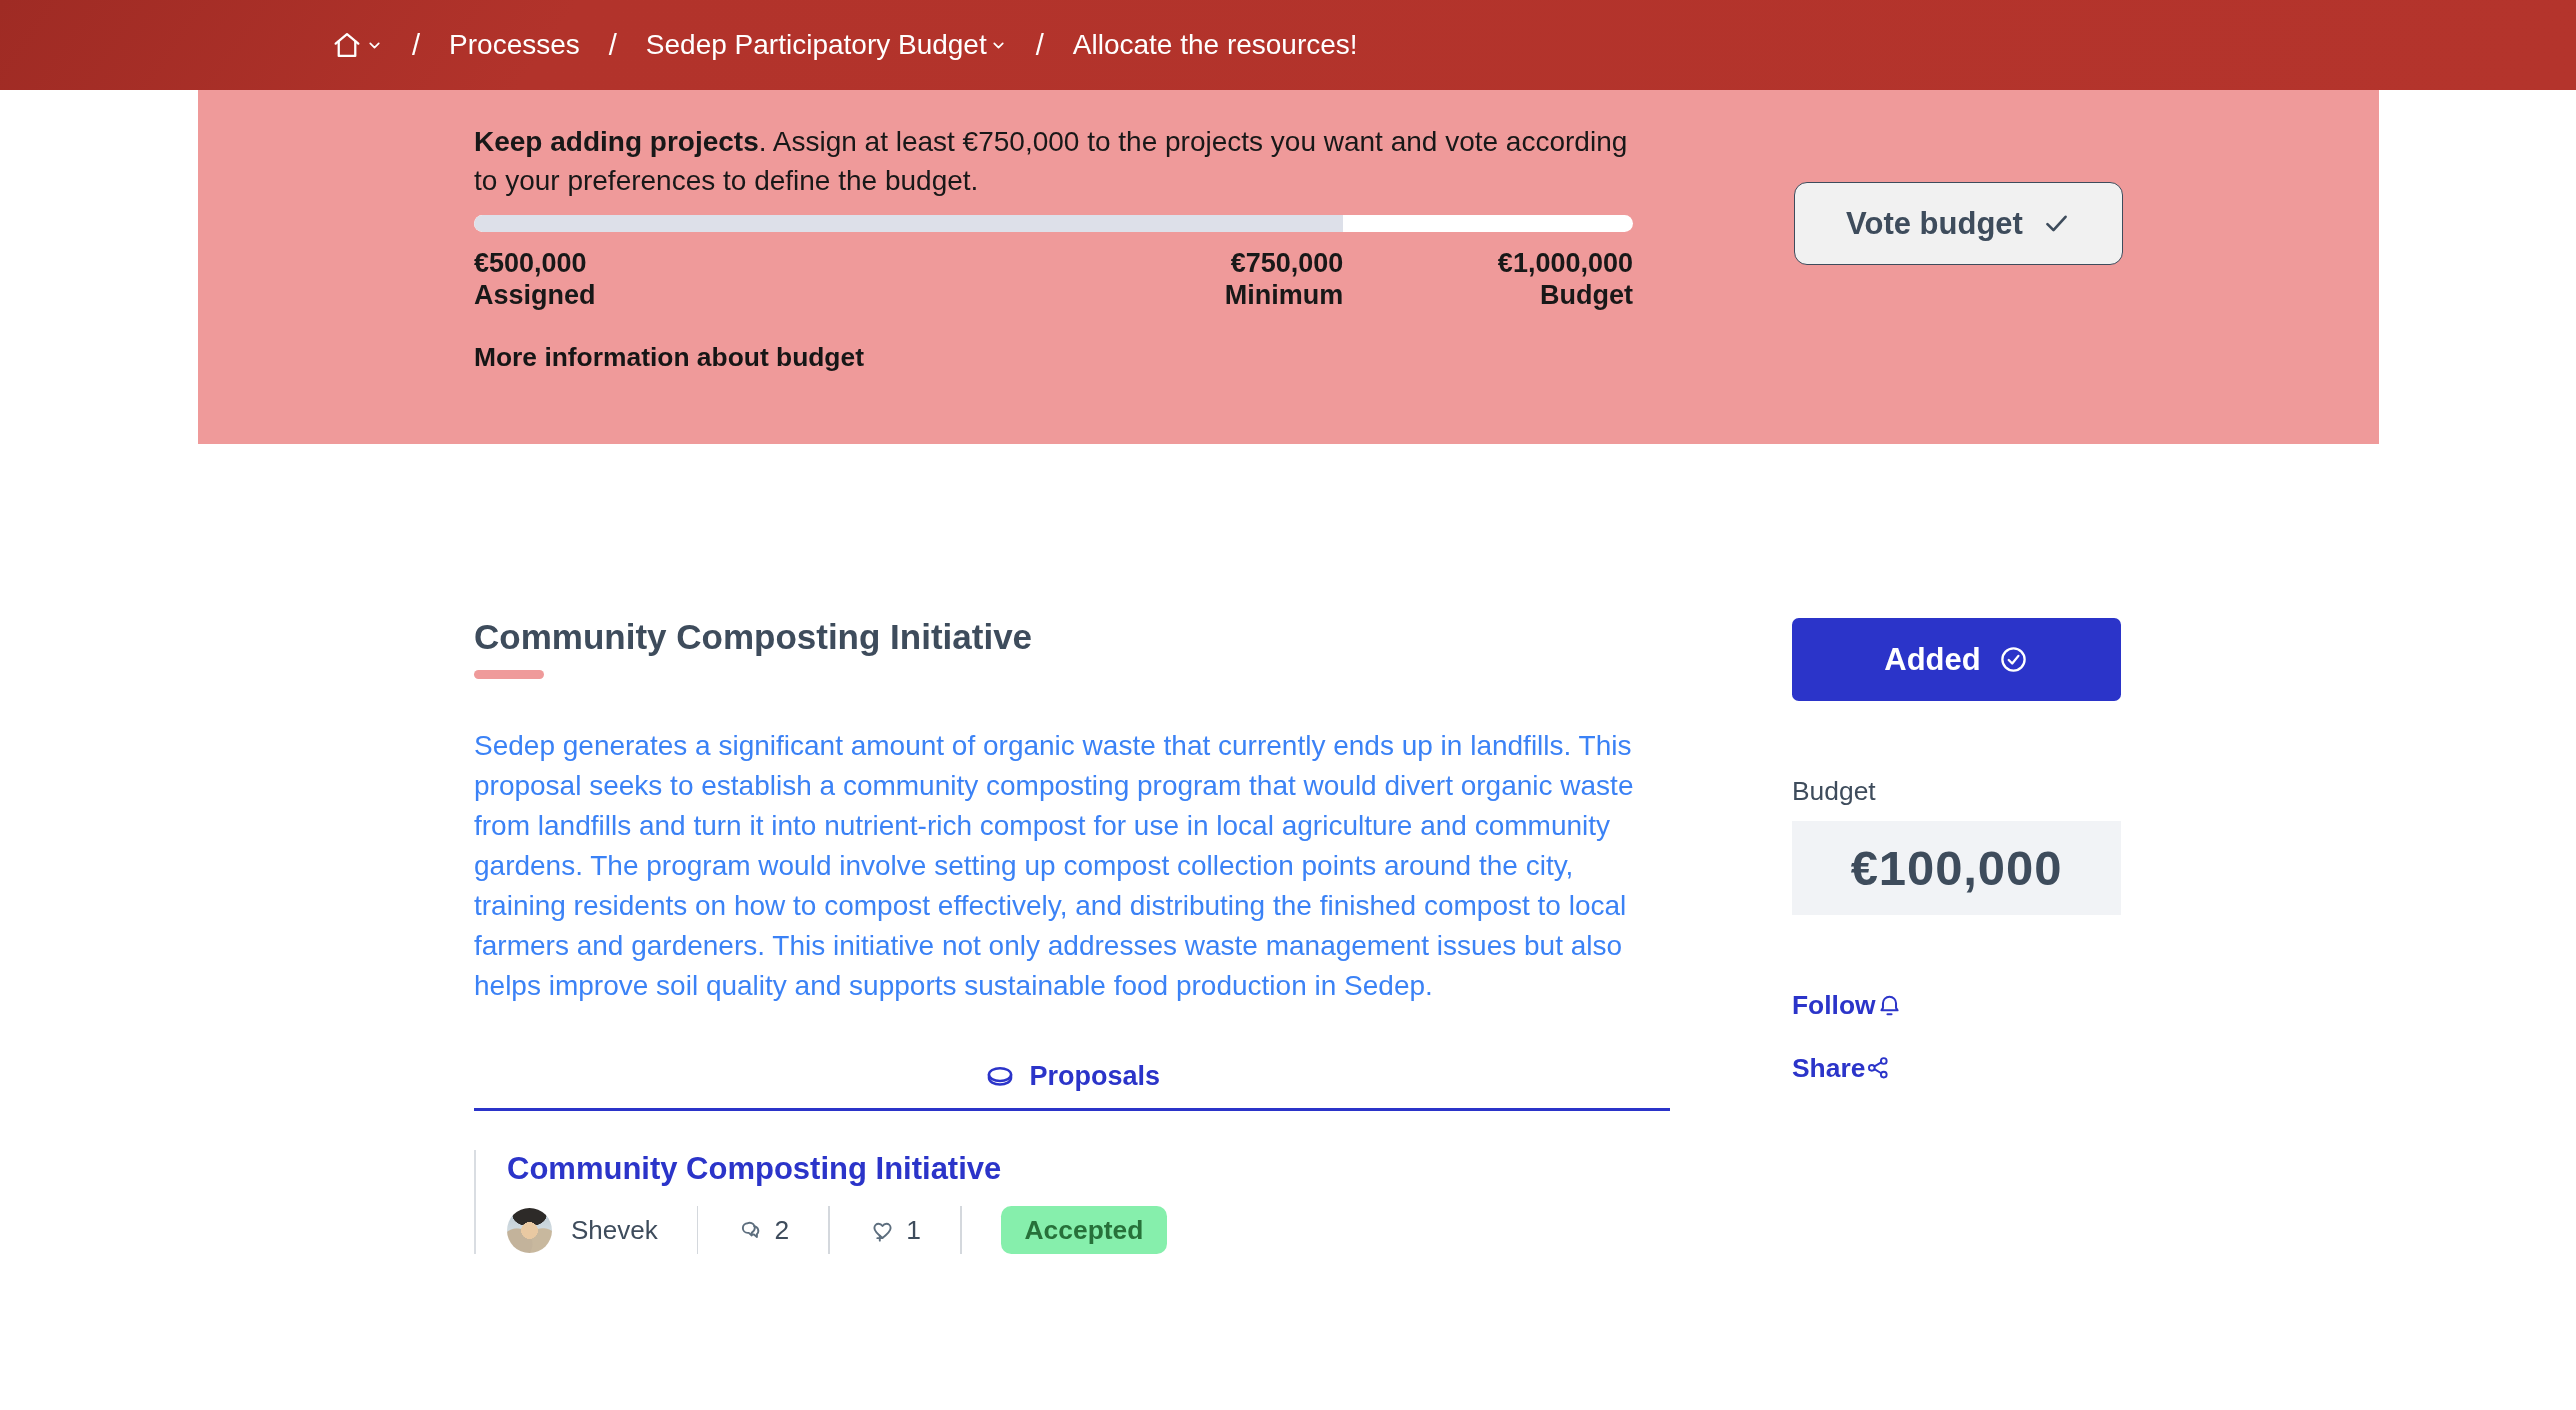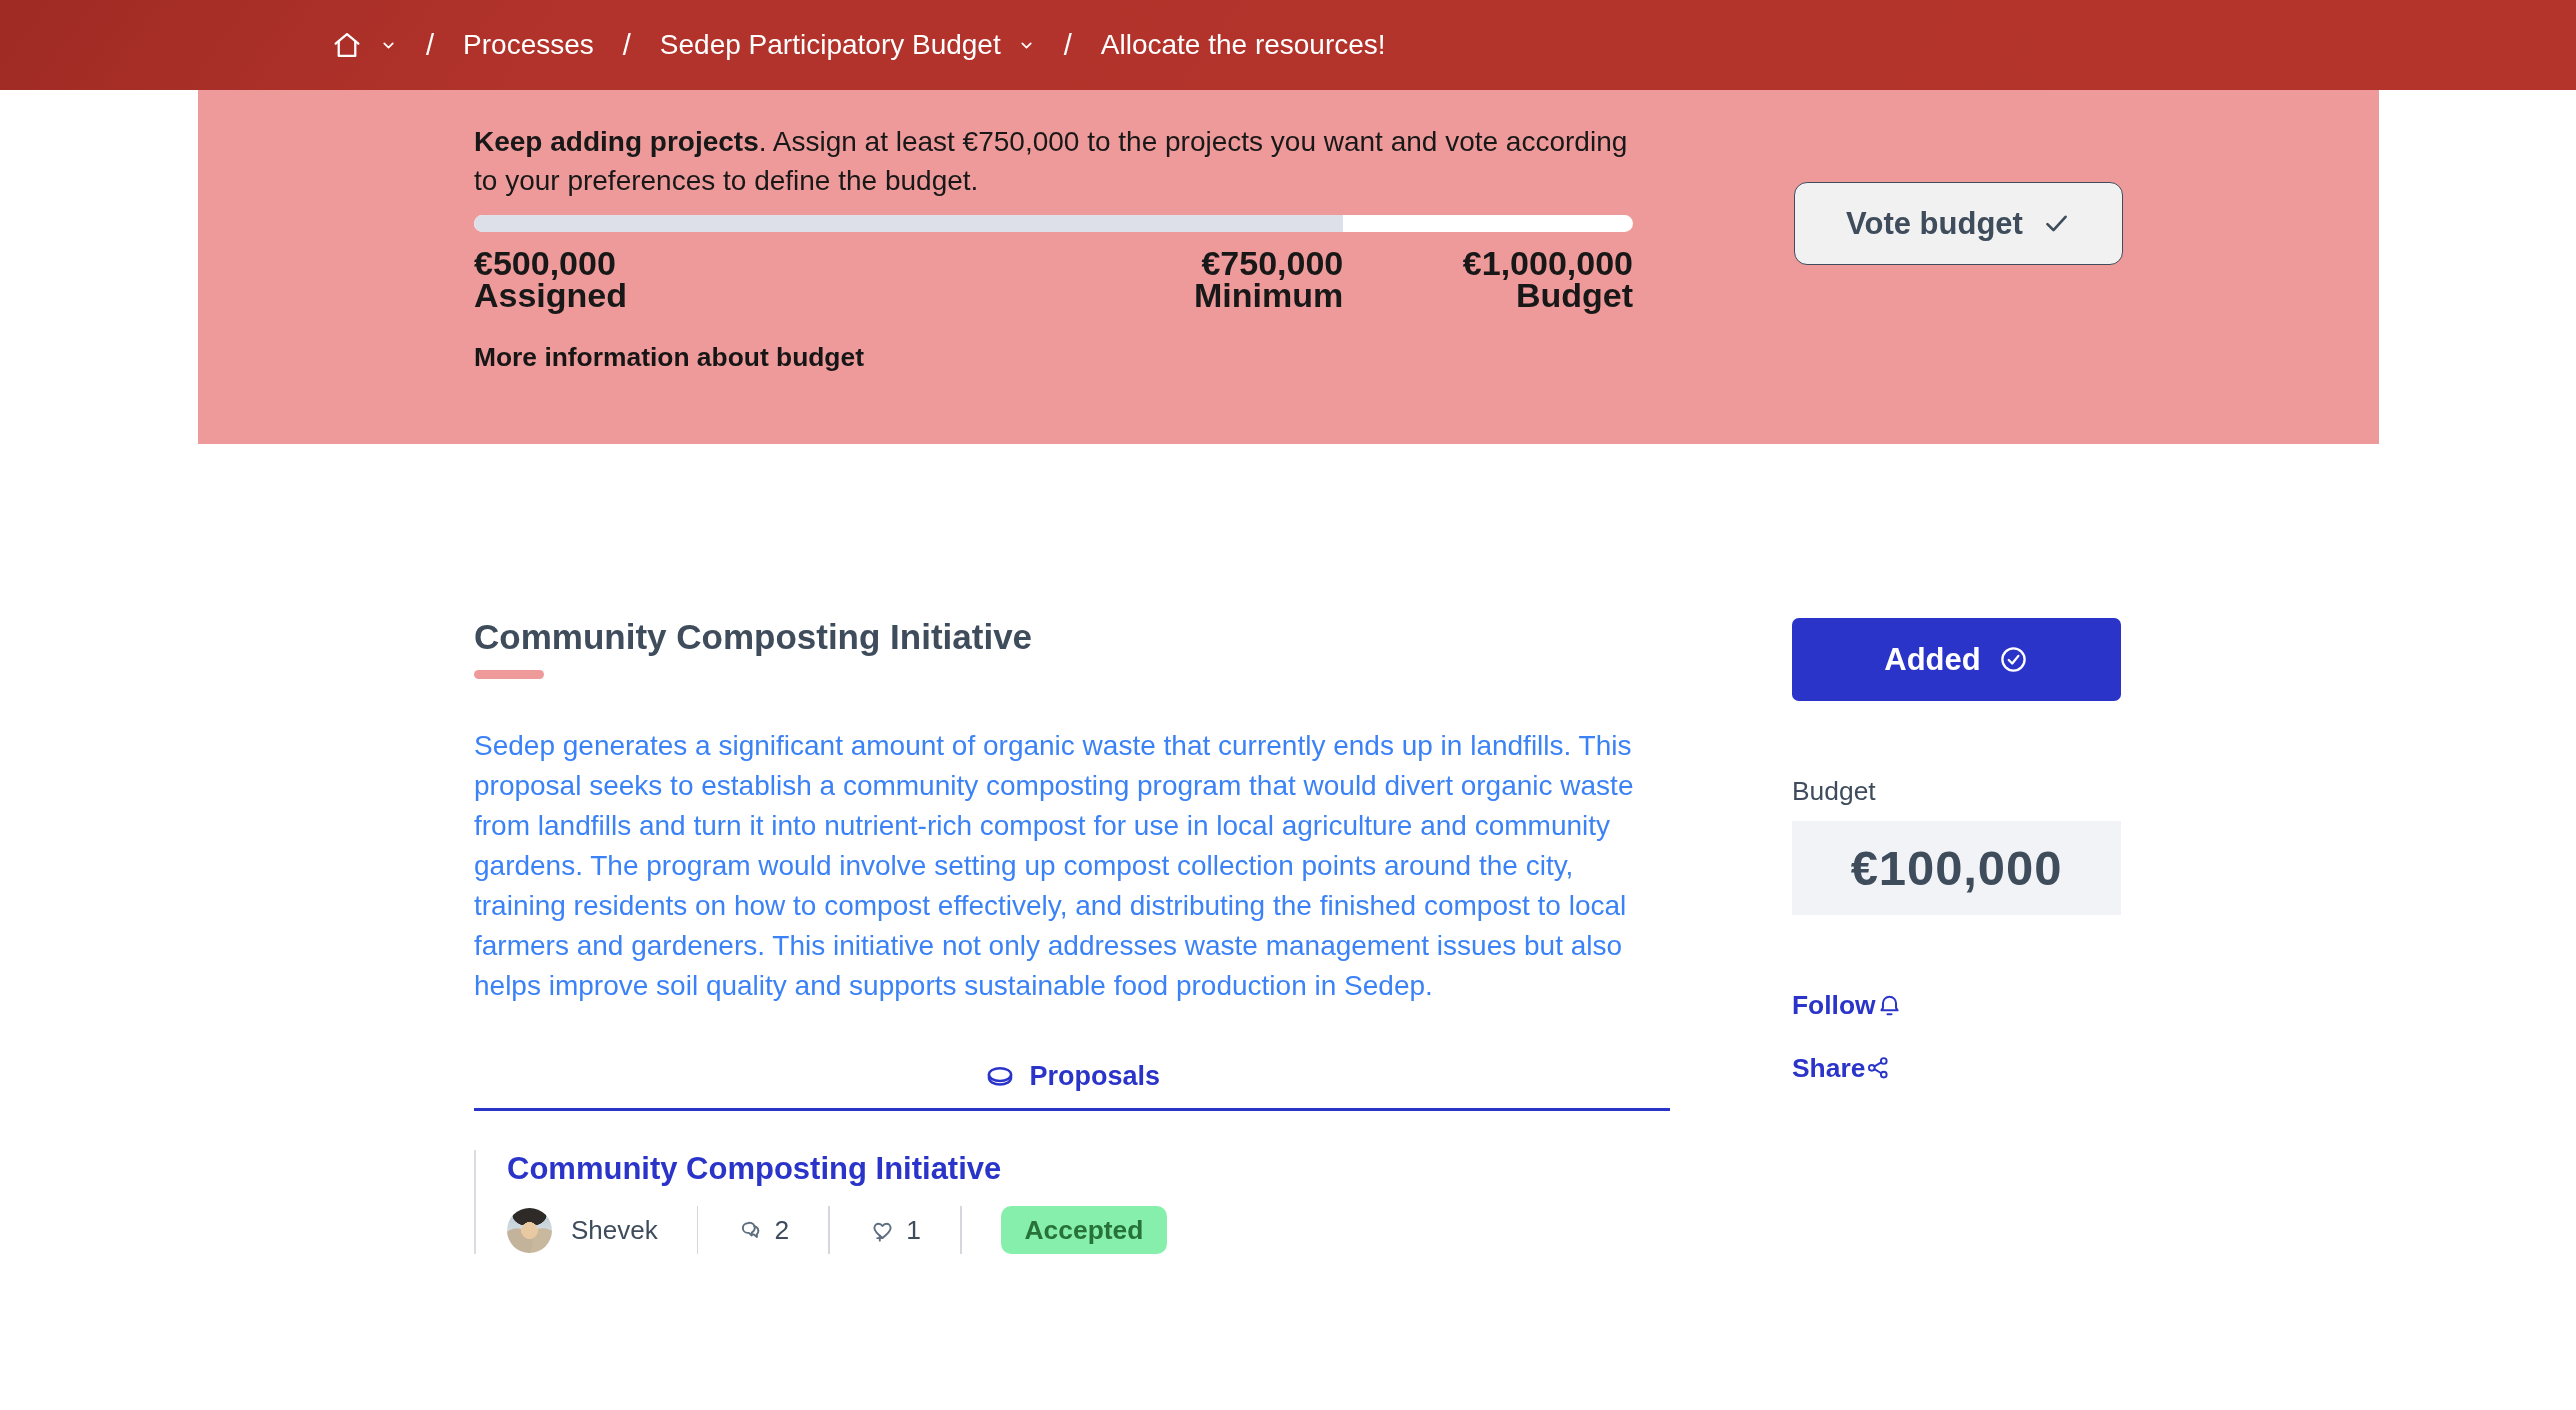--- a/index.html
+++ b/index.html
@@ -12,21 +12,21 @@
   }
 
   
   .topnav {
     height:90px; width:100%;
     background:linear-gradient(125deg,#9f2b24 0%, #b2332b 22%, #b4342c 100%);
     display:flex; align-items:center;
     padding-left:331px;
     color:#ffffff;
   }
-  .crumb-group { display:flex; align-items:center; gap:17px; }
+  .crumb-group { display:flex; align-items:center; gap:3px; }
   .topnav .sep { margin:0 29px; font-size:29px; font-weight:400; color:#ffffff; }
   .crumb { font-size:28px; font-weight:400; color:#ffffff; cursor:pointer; white-space:nowrap; }
   .icon { display:inline-flex; align-items:center; justify-content:center; }
   .icon svg { display:block; }
 
   
   .banner {
     position:absolute; left:198px; top:90px;
     width:2181px; height:354px;
     background:#ef9a9a;
@@ -35,21 +35,21 @@
   }
   .banner-left { width:1159px; }
   .banner-msg { font-size:28px; line-height:39px; color:#181818; }
   .banner-msg b { font-weight:700; }
   .progress {
     margin-top:14.5px; width:1159px; height:17px; border-radius:8.5px;
     background:#ffffff; overflow:hidden;
   }
   .progress-fill { height:100%; background:#dde0e9; border-radius:8.5px 0 0 8.5px; }
   .progress-labels { position:relative; margin-top:15.3px; height:66px; width:1159px; }
-  .plabel { position:absolute; top:0; font-size:34px; line-height:32px; font-weight:600; color:#181818; }
+  .plabel { position:absolute; top:0; font-size:27px; line-height:32px; font-weight:600; color:#181818; }
   .plabel .amt { display:block; }
   .plabel-assigned { left:0; text-align:left; }
   .plabel-minimum { left:0; width:75%; text-align:right; }
   .plabel-total { right:0; text-align:right; }
   .more-info {
     display:inline-block; margin-top:29px;
     font-size:26.4px; font-weight:700; color:#161616; text-decoration:none; cursor:pointer;
   }
   .banner-right { margin-left:161px; }
   .vote-btn {

